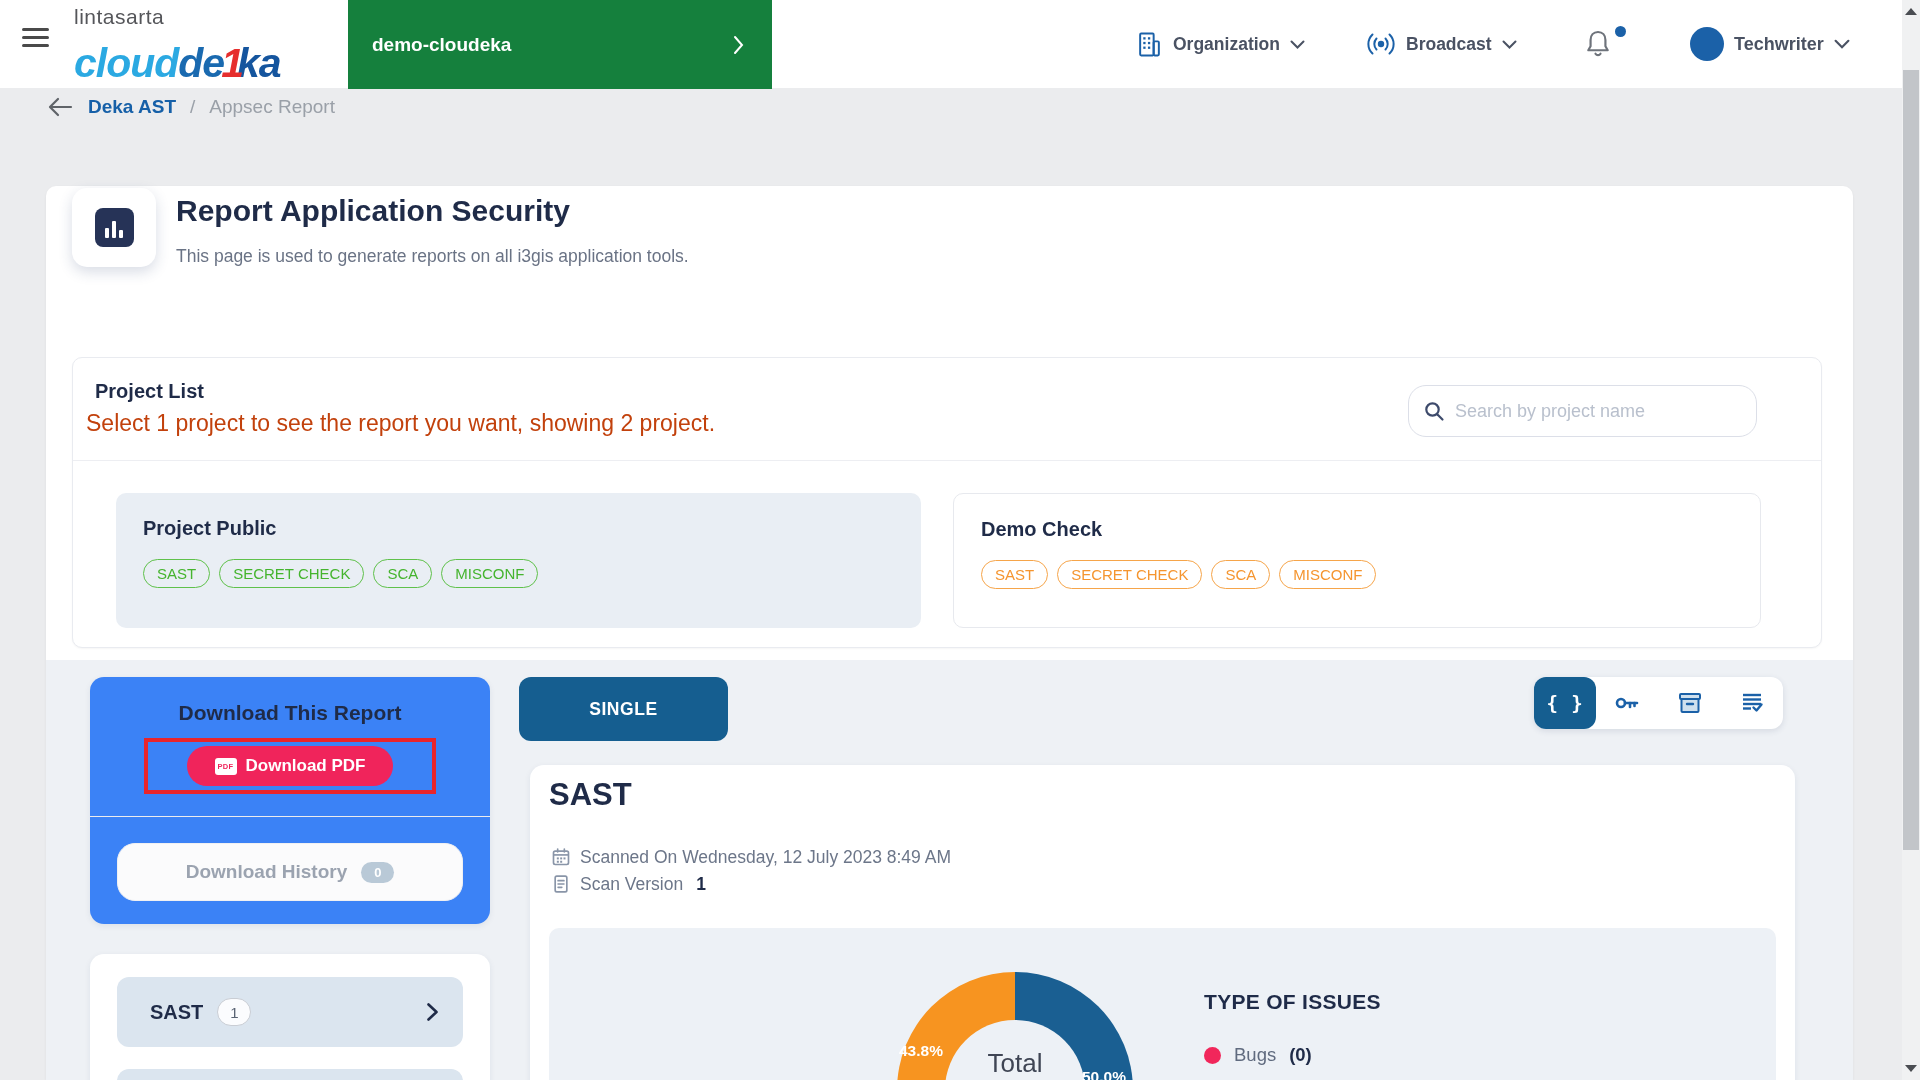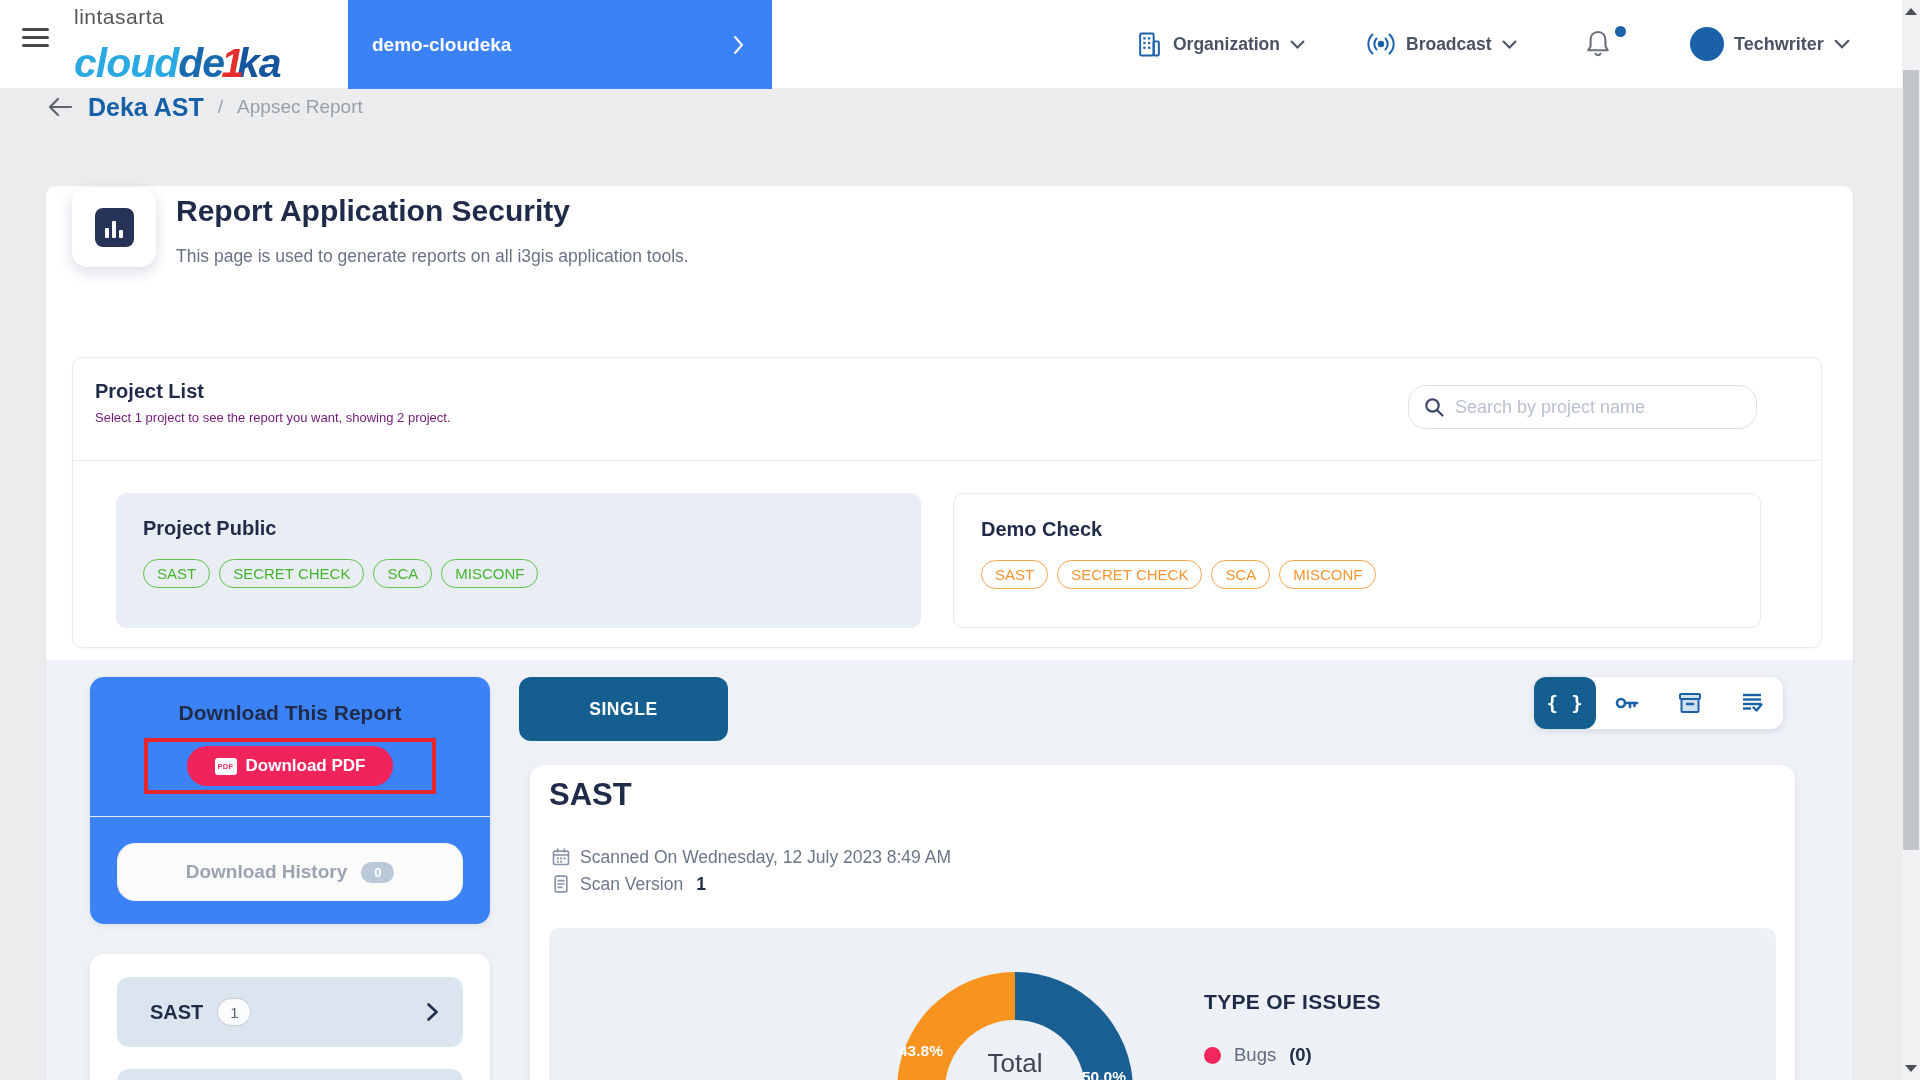--- a/index.html
+++ b/index.html
@@ -10,48 +10,48 @@
   .header { position:absolute; left:0; top:0; width:1920px; height:88px; background:#ffffff; z-index:5; }
   .hamburger { position:absolute; left:22px; top:28px; width:28px; height:22px; cursor:pointer; }
   .hamburger span { display:block; width:27px; height:3px; background:#4a4a4a; border-radius:2px; margin-bottom:5px; }
   .logo { position:absolute; left:74px; top:6px; line-height:1; }
   .logo-line1 { font-size:21px; color:#55565a; letter-spacing:.5px; font-weight:500; }
   .logo-line2 { font-size:41px; font-weight:800; font-style:italic; letter-spacing:-1px; margin-top:16px; }
   .logo-cloud { color:#2ba9e2; }
   .logo-de { color:#1a6ab0; }
   .logo-one { color:#e62e2d; margin:0 -6px 0 -3px; position:relative; z-index:2; }
   .logo-ka { color:#15559e; }
-  .workspace { position:absolute; left:348px; top:0; width:424px; height:89px; background:#3b82f6; display:flex; align-items:center; justify-content:space-between; padding:0 28px 0 24px; cursor:pointer; }
+  .workspace { position:absolute; left:348px; top:0; width:424px; height:89px; background:#15803d; display:flex; align-items:center; justify-content:space-between; padding:0 28px 0 24px; cursor:pointer; }
   .workspace-label { color:#fff; font-size:19px; font-weight:bold; }
   .nav-item { position:absolute; top:0; height:88px; display:flex; align-items:center; gap:10px; cursor:pointer; }
   .nav-label { font-size:17.5px; font-weight:bold; color:#4a5263; }
   .bell-wrap { position:absolute; left:1583px; top:0; height:88px; display:flex; align-items:center; cursor:pointer; }
   .bell-dot { position:absolute; left:32px; top:26px; width:11px; height:11px; border-radius:50%; background:#1b61a8; }
   .avatar { width:34px; height:34px; border-radius:50%; background:#1b61a8; }
 
   
   .breadcrumb { position:absolute; left:46px; top:93px; height:28px; display:flex; align-items:center; gap:14px; }
-  .crumb-link { color:#1660a8; font-size:25px; font-weight:bold; cursor:pointer; }
+  .crumb-link { color:#1660a8; font-size:19px; font-weight:bold; cursor:pointer; }
   .crumb-sep, .crumb-current { color:#9aa0a8; font-size:19px; }
 
   
   .main-card { position:absolute; left:46px; top:186px; width:1807px; height:894px; background:#fff; border-radius:10px 10px 0 0; box-shadow:0 1px 3px rgba(0,0,0,.06); }
   .content-zone { position:absolute; left:0; top:474px; width:1807px; height:420px; background:#eef1f5; }
 
   .page-icon-tile { position:absolute; left:26px; top:2px; width:84px; height:79px; background:#fff; border-radius:15px; box-shadow:0 5px 14px rgba(40,60,110,.18); display:flex; align-items:center; justify-content:center; }
   .page-icon-inner { width:39px; height:39px; background:#263357; border-radius:8px; display:flex; align-items:flex-end; justify-content:center; gap:3px; padding-bottom:9px; }
   .page-icon-inner i { display:block; width:4px; background:#fff; border-radius:1px; }
   .page-title { position:absolute; left:130px; top:8px; font-size:30px; font-weight:bold; color:#1f2b48; }
   .page-subtitle { position:absolute; left:130px; top:60px; font-size:17.5px; color:#6a7385; }
 
   
   .pl-card { position:absolute; left:26px; top:171px; width:1750px; height:291px; background:#fff; border:1px solid #e9ebf0; border-radius:10px; box-shadow:0 1px 2px rgba(0,0,0,.04); }
   .pl-title { position:absolute; left:22px; top:22px; font-size:20px; font-weight:bold; color:#1f2b48; }
-  .pl-subtitle { position:absolute; left:22px; top:52px; font-size:13px; color:#701a75; }
-  .pl-search { position:absolute; right:64px; top:27px; width:349px; height:44px; border:1.5px solid #dcdfe8; border-radius:18px; background:#fff; display:flex; align-items:center; padding:0 14px; gap:10px; }
+  .pl-subtitle { position:absolute; left:13px; top:52px; font-size:23px; color:#c2410c; }
+  .pl-search { position:absolute; right:64px; top:27px; width:349px; height:52px; border:1.5px solid #dcdfe8; border-radius:18px; background:#fff; display:flex; align-items:center; padding:0 14px; gap:10px; }
   .pl-search input { border:none; outline:none; font-size:18px; color:#3d4a6b; width:280px; font-family:"Liberation Sans", sans-serif; }
   .pl-search input::placeholder { color:#b9c0cd; }
   .pl-divider { position:absolute; left:0; top:102px; width:100%; border-top:1px solid #edeef2; }
   .proj-card { position:absolute; top:135px; height:135px; border-radius:10px; cursor:pointer; }
   .proj-selected { left:43px; width:805px; background:#e9eef4; }
   .proj-plain { left:880px; width:808px; background:#fff; border:1px solid #e7e9ee; }
   .proj-name { position:absolute; left:27px; top:24px; font-size:20px; font-weight:bold; color:#1f2b48; }
   .tag-row { position:absolute; left:27px; top:66px; display:flex; gap:9px; }
   .tag { font-size:15px; padding:5px 13px; border-radius:15px; border:1.5px solid; background:transparent; white-space:nowrap; }
   .tag-green { color:#45b42e; border-color:#5fc14a; }

